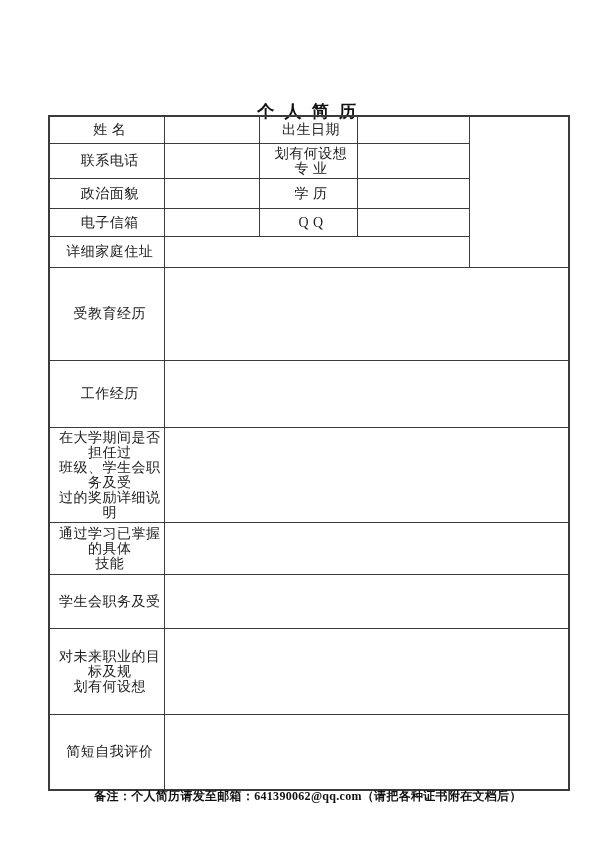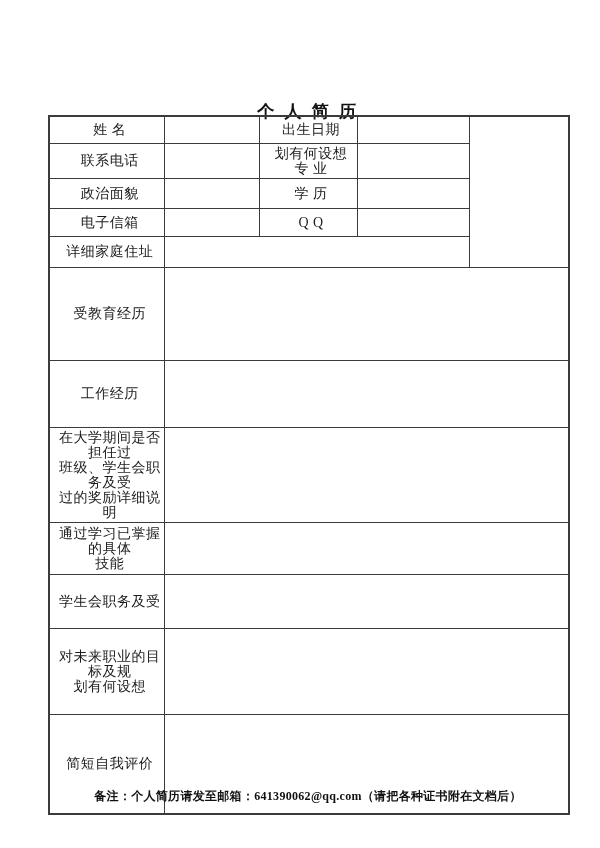--- a/index.html
+++ b/index.html
@@ -55,21 +55,21 @@
   tr.r2  { height: 35px; }
   tr.r3  { height: 30px; }
   tr.r4  { height: 28px; }
   tr.r5  { height: 31px; }
   tr.r6  { height: 93px; }
   tr.r7  { height: 67px; }
   tr.r8  { height: 62px; }
   tr.r9  { height: 52px; }
   tr.r10 { height: 54px; }
   tr.r11 { height: 86px; }
-  tr.r12 { height: 100px; }
+  tr.r12 { height: 76px; }
   .footer {
     position: absolute;
     top: 772px;
     left: 0;
     width: 100%;
     text-align: center;
     font-size: 12px;
     font-weight: bold;
     color: #111;
     letter-spacing: 0.3px;

